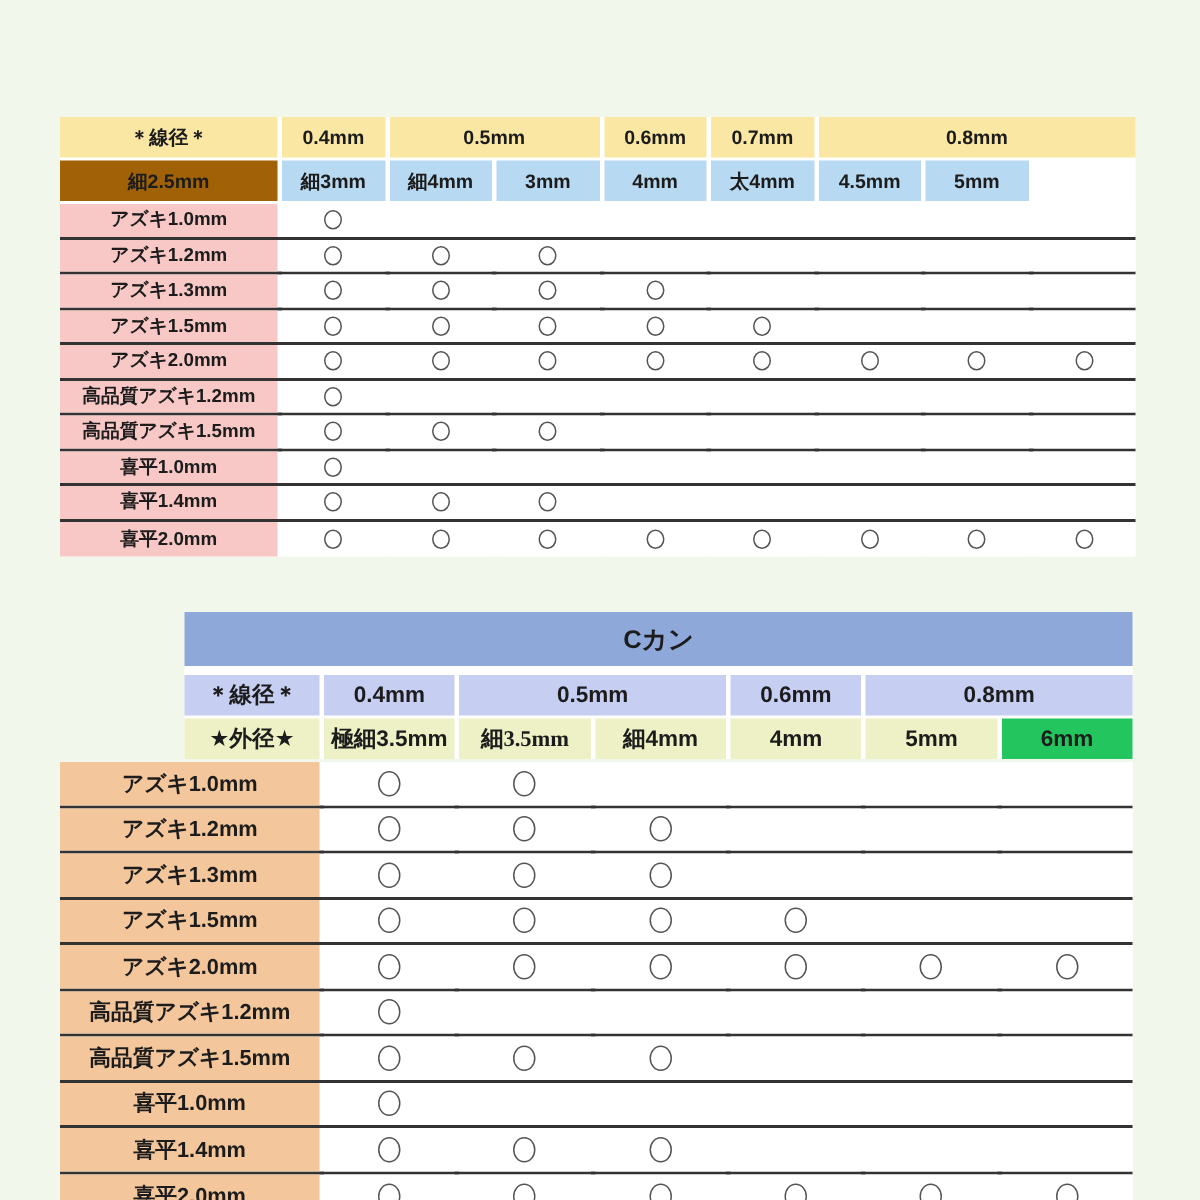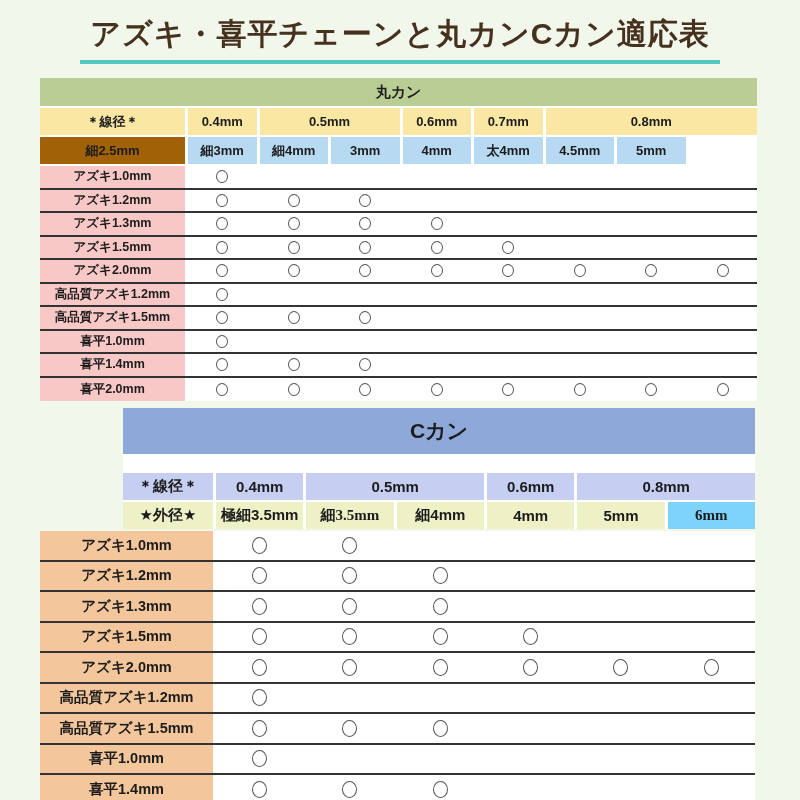--- a/index.html
+++ b/index.html
@@ -40,39 +40,35 @@
   #tbl1 .hcell { font-size:13px; }
   #tbl1 .body { margin-top:1px; }
   #tbl1 .brow { height:23.5px; }
   #tbl1 .lab { font-size:12.5px; }
   #tbl1 .mark { width:12px; height:13px; border:1.5px solid #545454; }
 
   
   #tbl2 { left:40px; top:408px; width:715px; }
   #tbl2 .hwrap { margin-left:83px; width:632px; background:#fff; }
   #tbl2 .hwrap .grid { grid-template-columns:90px repeat(6,1fr); }
-  #tbl2 .cap { height:46px; margin-bottom:19px; font-size:21px; }
+  #tbl2 .cap { height:36px; margin-bottom:6px; font-size:17px; }
   #tbl2 .hrow { height:27px; margin-bottom:2px; }
   #tbl2 .hcell { font-size:15px; }
   #tbl2 .body { background:#fff; margin-top:1px; }
   #tbl2 .body .grid { grid-template-columns:173px repeat(6,1fr); }
   #tbl2 .brow { height:30.5px; }
   #tbl2 .lab { font-size:14.5px; }
   #tbl2 .mark { width:15px; height:17px; border:1.7px solid #545454; }
 </style>
 </head>
 <body>
 
 <div class="page" style="background: rgb(242, 247, 235);">
-  <div class="title-wrap">
-    <h1 class="page-title" style="color: rgb(70, 49, 31); border-bottom: 4px solid rgb(82, 200, 192);">アズキ・喜平チェーンと丸カンCカン適応表</h1>
-  </div>
 
   <section class="tbl" id="tbl1">
-      <div class="cap" style="background: rgb(185, 205, 148);">丸カン</div>
       <div class="grid hrow">
         <div class="hcell" style="background: rgb(250, 231, 164);">＊線径＊</div>
         <div class="hcell" style="background: rgb(250, 231, 164); grid-column: span 1;">0.4mm</div>
         <div class="hcell" style="background: rgb(250, 231, 164); grid-column: span 2;">0.5mm</div>
         <div class="hcell" style="background: rgb(250, 231, 164); grid-column: span 1;">0.6mm</div>
         <div class="hcell" style="background: rgb(250, 231, 164); grid-column: span 1;">0.7mm</div>
         <div class="hcell" style="background: rgb(250, 231, 164); grid-column: span 3;">0.8mm</div>
       </div>
       <div class="grid hrow">
         <div class="hcell" style="background: #a16207;">細2.5mm</div>
@@ -281,21 +277,21 @@
           <div class="hcell" style="background: rgb(198, 206, 242); grid-column: span 1;">0.6mm</div>
           <div class="hcell" style="background: rgb(198, 206, 242); grid-column: span 2;">0.8mm</div>
         </div>
         <div class="grid hrow">
           <div class="hcell" style="background: rgb(238, 241, 198);">★外径★</div>
           <div class="hcell" style="background: rgb(238, 241, 198);">極細3.5mm</div>
           <div class="hcell" style="background: rgb(238, 241, 198); font-family: Liberation Serif, serif;">細3.5mm</div>
           <div class="hcell" style="background: rgb(238, 241, 198);">細4mm</div>
           <div class="hcell" style="background: rgb(238, 241, 198);">4mm</div>
           <div class="hcell" style="background: rgb(238, 241, 198);">5mm</div>
-          <div class="hcell" style="background: #7dd3fc; font-family: Liberation Serif, serif;">6mm</div>
+          <div class="hcell" style="background: #22c55e;">6mm</div>
         </div>
       </div>
       <div class="body">
         <div class="grid brow" style="border-bottom-color: rgb(51, 51, 51);">
           <div class="lab" style="background: rgb(244, 198, 156);">アズキ1.0mm</div>
           <div class="ccell">
             <span class="mark" style="border-color: rgb(84, 84, 84);"></span>
           </div>
           <div class="ccell">
             <span class="mark" style="border-color: rgb(84, 84, 84);"></span>

